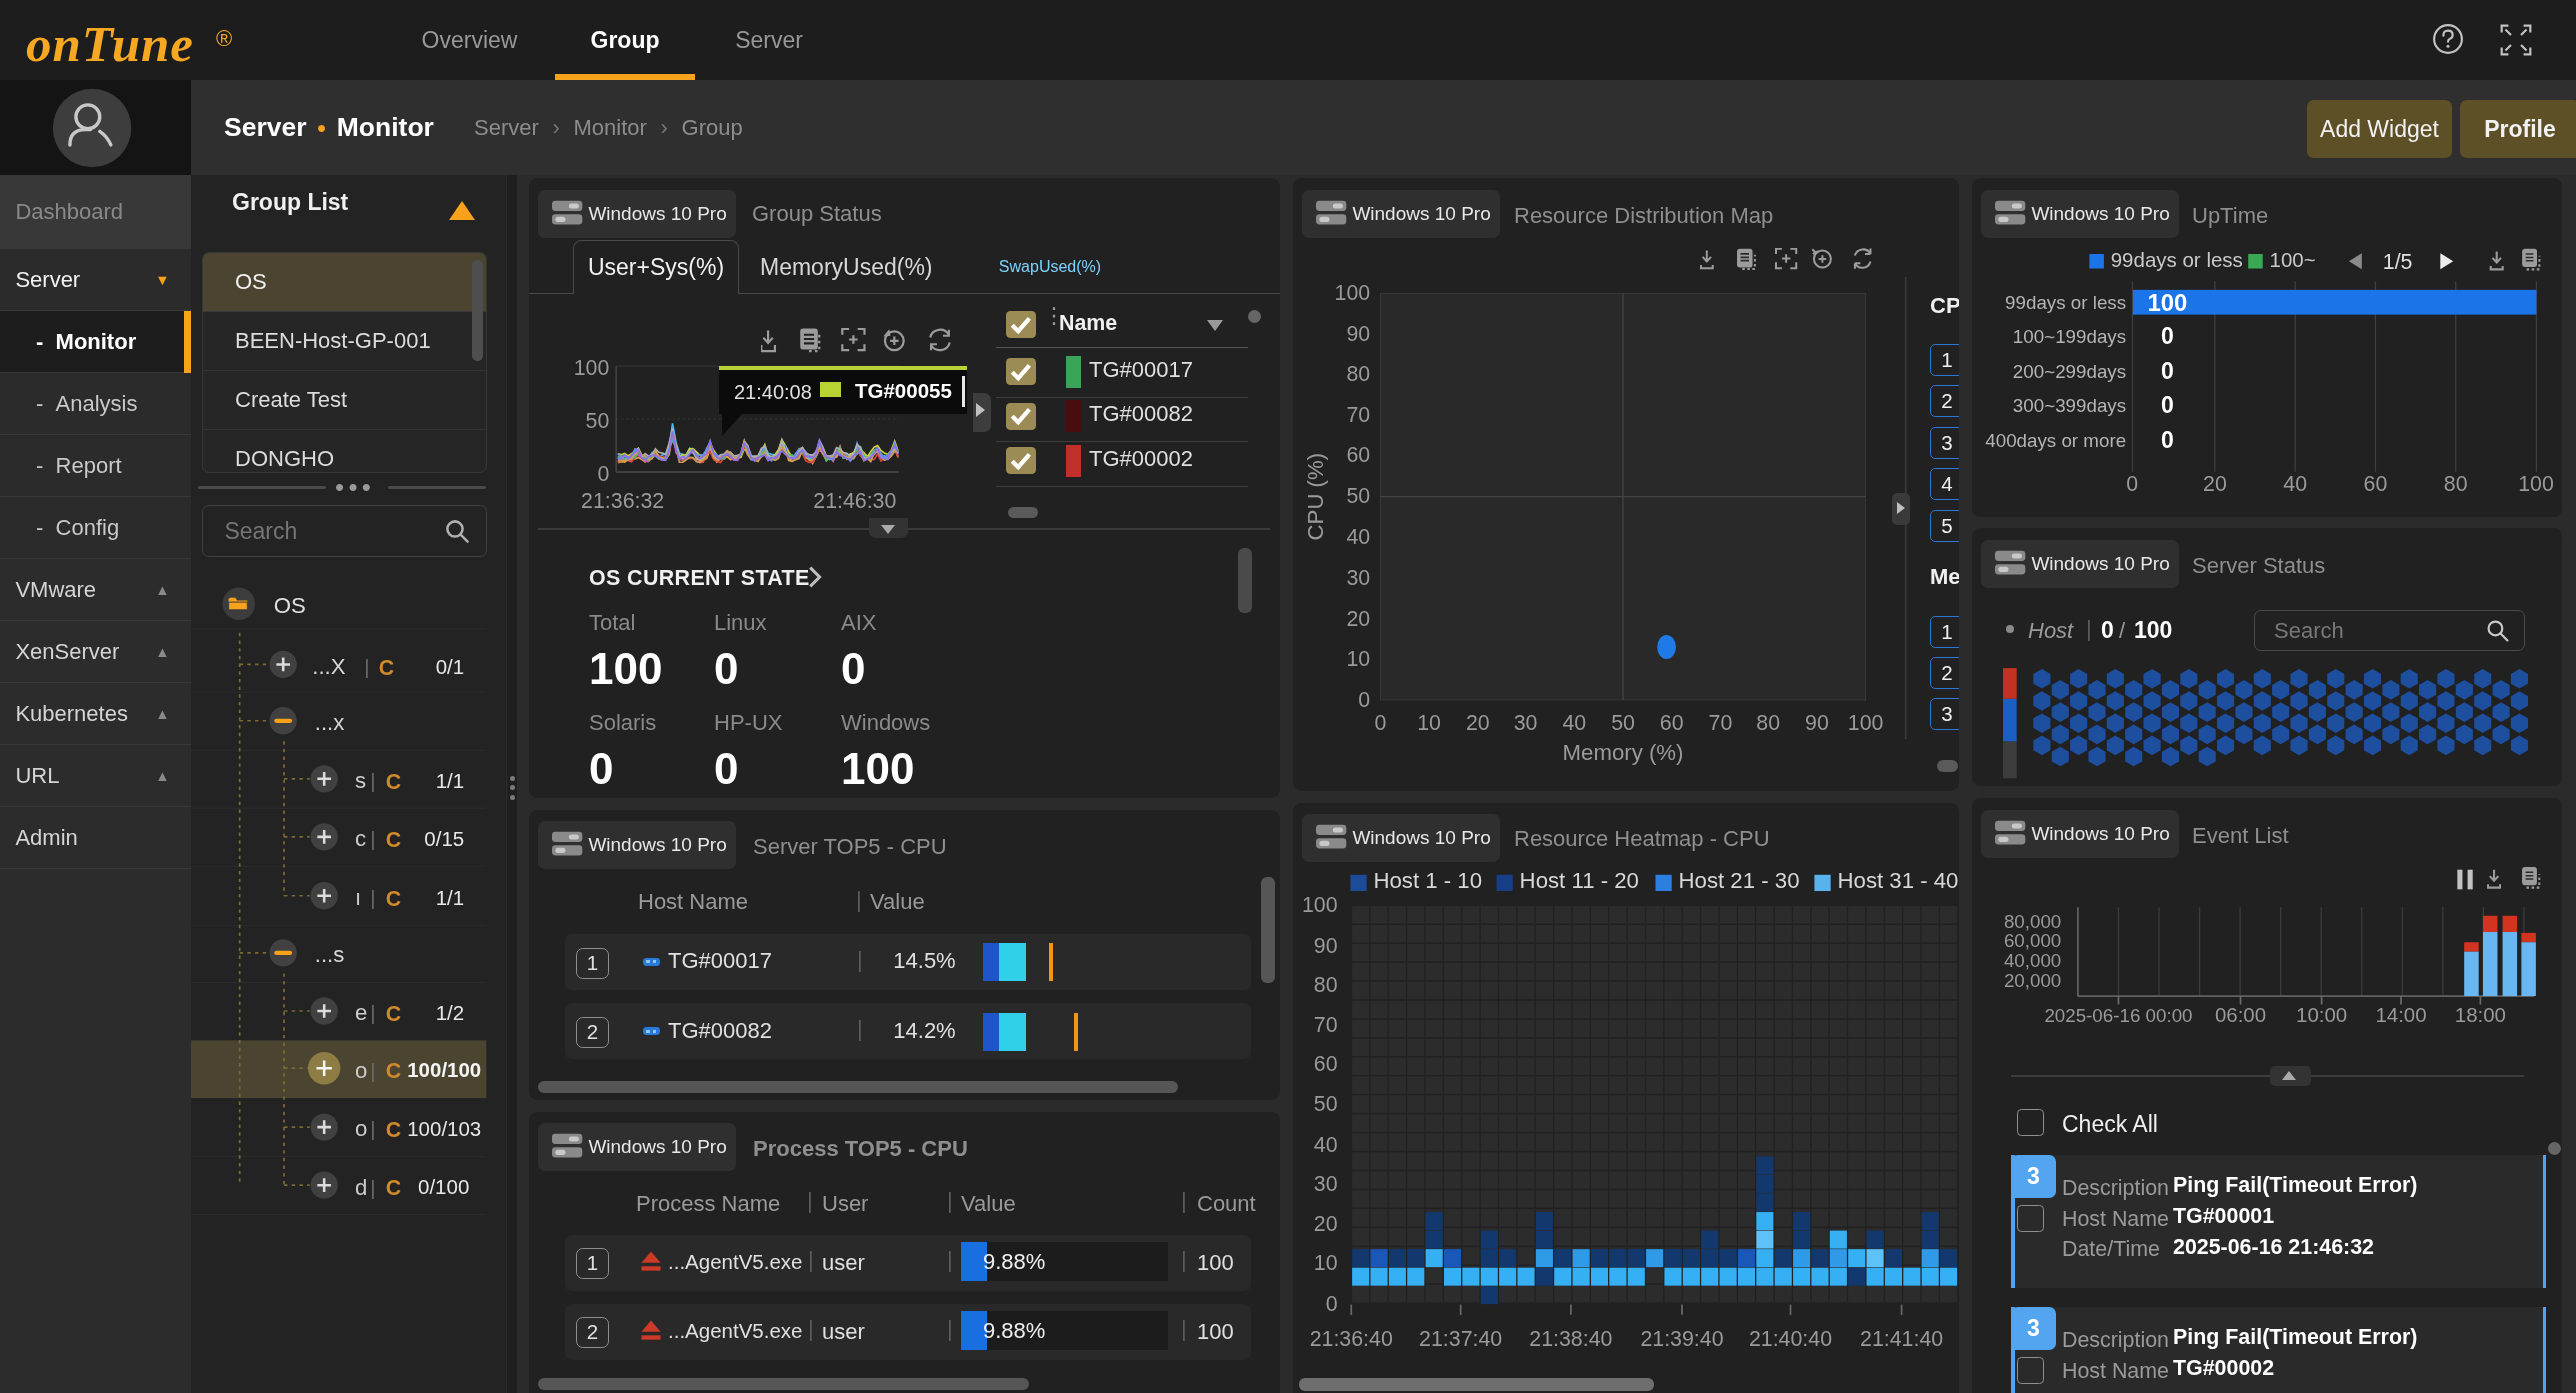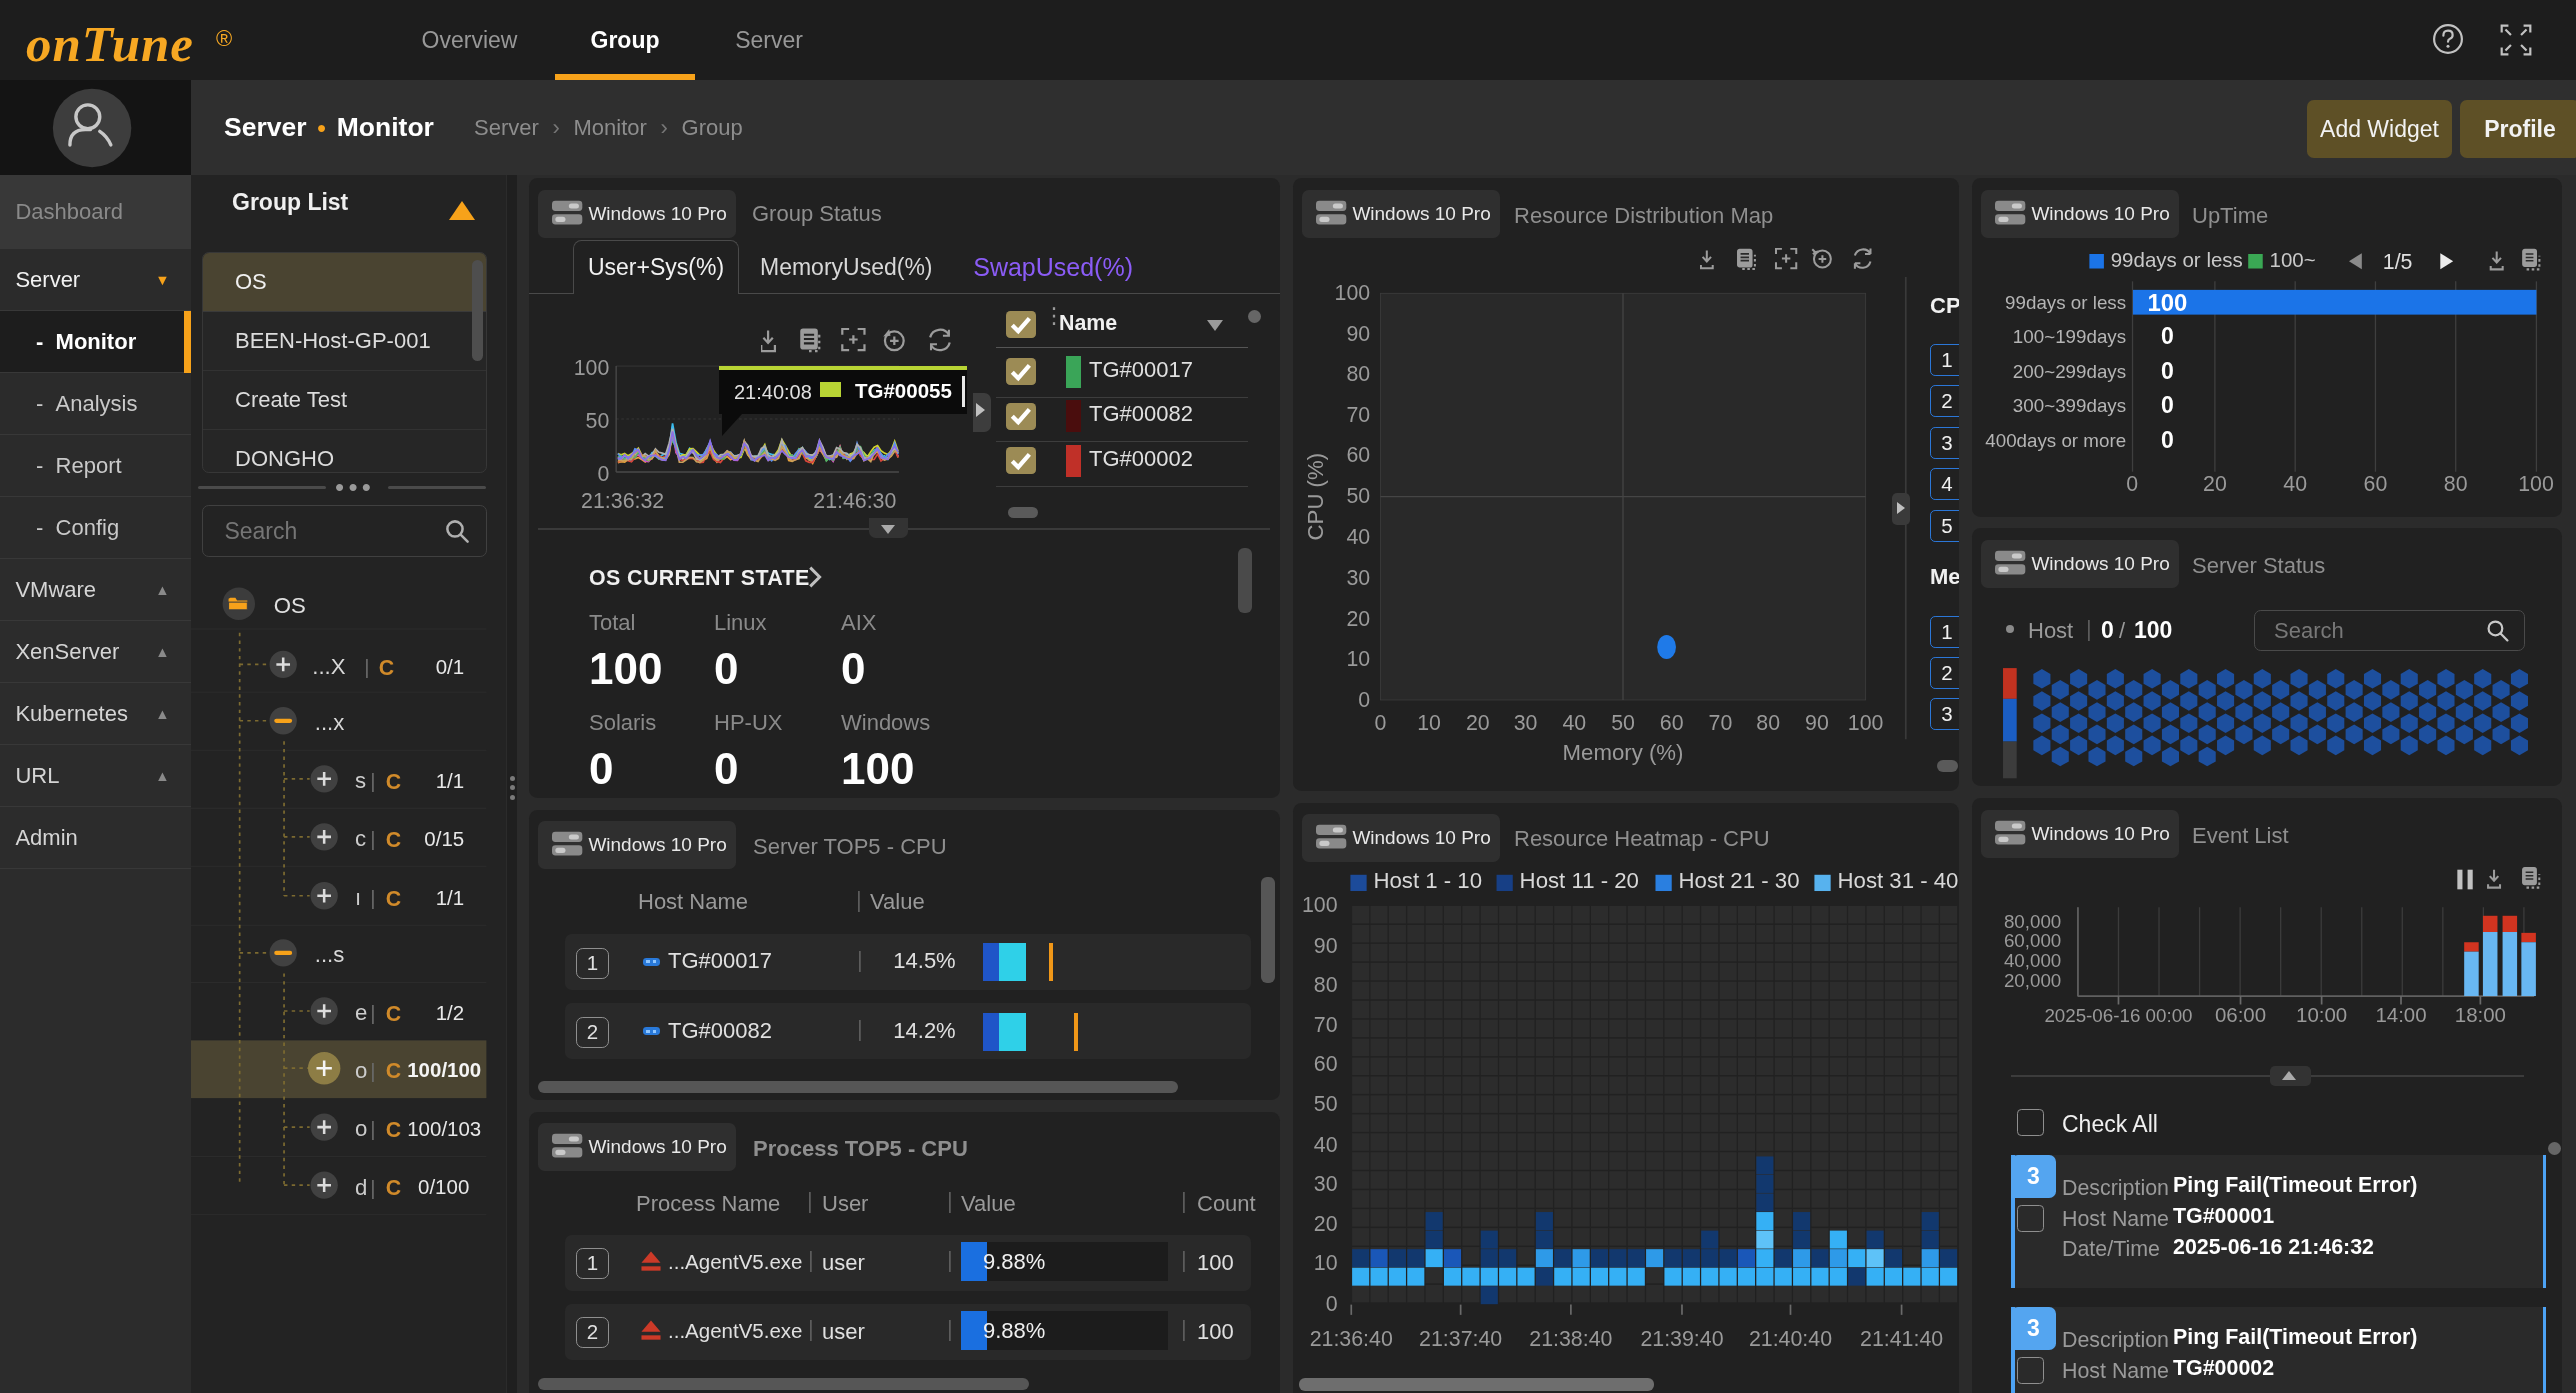--- a/index.html
+++ b/index.html
@@ -267,21 +267,21 @@
       <rect x="0" y="17" width="36" height="12" rx="4" fill="#8a8a8a"></rect>
       <rect x="4" y="20" width="12" height="6" rx="3" fill="#c9c9c9"></rect>
     </svg>
     <span class="ct">Windows 10 Pro</span>
   </div>
   <div class="wtitle" style="left:223px; top:23px;">Group Status</div>
 
   <div class="abs" style="left:0; top:115px; width:751px; height:0.9px; background:#4a4a4a;"></div>
   <div class="abs" style="left:44px; top:62px; width:166px; height:54px; background:#212121; border:0.9px solid #4a4a4a; border-bottom:none; border-radius:8.5px 8.5px 0 0; line-height:52px; text-align:center; font-size:23px; color:#f2f2f2;">User+Sys(%)</div>
   <div class="abs" style="left:231px; top:62px; width:166px; height:54px; line-height:54px; text-align:center; font-size:23px; color:#d8d8d8;">MemoryUsed(%)</div>
-  <div class="abs" style="left:438px; top:62px; width:166px; height:54px; line-height:54px; text-align:right; font-size:25px; color:#8b5cf6;">SwapUsed(%)</div>
+  <div class="abs" style="left:438px; top:62px; width:166px; height:54px; line-height:54px; text-align:center; font-size:16px; color:#7dd3fc;">SwapUsed(%)</div>
 
   <svg class="abs" style="left:232px; top:150px;" width="195" height="29" viewBox="0 0 228 34">
     <g stroke="#9c9c9c" stroke-width="2.6" fill="none">
       <path d="M8 3 V17 M2.5 11.5 L8 17.5 L13.5 11.5 M0 20 V27 H16 V20"></path>
       <g transform="translate(47,0)">
             <rect x="0" y="2" width="18" height="22" rx="2" fill="#9c9c9c"></rect>
             <path d="M3 8 H15 M3 13 H15 M3 18 H15" stroke="#212121" stroke-width="2.4"></path>
             <path d="M21 8 V27 H5" stroke-dasharray="3 4"></path>
           </g>
       <g transform="translate(95,0)">
@@ -1436,21 +1436,21 @@
     <svg style="position:absolute; left:13.7px; top:10.3px;" width="32" height="27" viewBox="0 0 38 32">
       <rect x="0" y="1" width="36" height="12" rx="4" fill="#8a8a8a"></rect>
       <rect x="20" y="4" width="12" height="6" rx="3" fill="#c9c9c9"></rect>
       <rect x="0" y="17" width="36" height="12" rx="4" fill="#8a8a8a"></rect>
       <rect x="4" y="20" width="12" height="6" rx="3" fill="#c9c9c9"></rect>
     </svg>
     <span class="ct">Windows 10 Pro</span>
   </div>
   <div class="wtitle" style="left:220px; top:25px;">Server Status</div>
   <div class="abs" style="left:34px; top:97px; width:7.7px; height:7.7px; border-radius:4.3px; background:#8a8a8a;"></div>
-  <div class="abs" style="left:56px; top:90px; font-size:22px; color:#9a9a9a;">Host</div>
+  <div class="abs" style="left:56px; top:90px; font-size:22px; color:#9a9a9a;font-style:italic;">Host</div>
   <div class="abs" style="left:114px; top:88px; font-size:22px; color:#5c5c5c;">|</div>
   <div class="abs" style="left:129px; top:89px; font-size:23px; font-weight:bold; color:#fff;">0</div>
   <div class="abs" style="left:147px; top:90px; font-size:22px; color:#9a9a9a;">/</div>
   <div class="abs" style="left:162px; top:89px; font-size:23px; font-weight:bold; color:#fff;">100</div>
   <div class="abs" style="left:282px; top:82px; width:271px; height:41px; border:1.7px solid #4a4a4a; border-radius:6.8px;">
     <span style="position:absolute; left:19px; top:50%; transform:translateY(-50%); font-size:22px; color:#787878;">Search</span>
     <svg style="position:absolute; right:13.7px; top:7.7px;" width="24" height="24" viewBox="0 0 28 28">
       <circle cx="11" cy="11" r="8" fill="none" stroke="#c8c8c8" stroke-width="2.6"></circle>
       <line x1="17" y1="17" x2="25" y2="25" stroke="#c8c8c8" stroke-width="2.6" stroke-linecap="round"></line>
     </svg>

